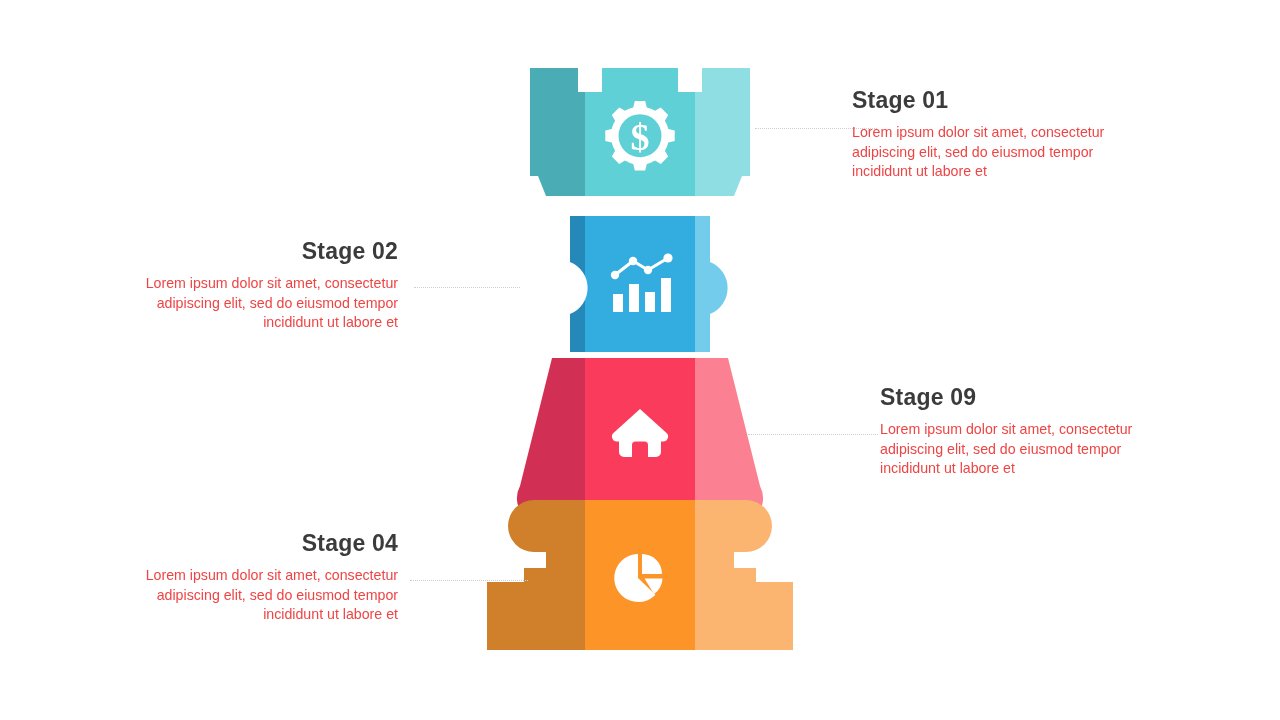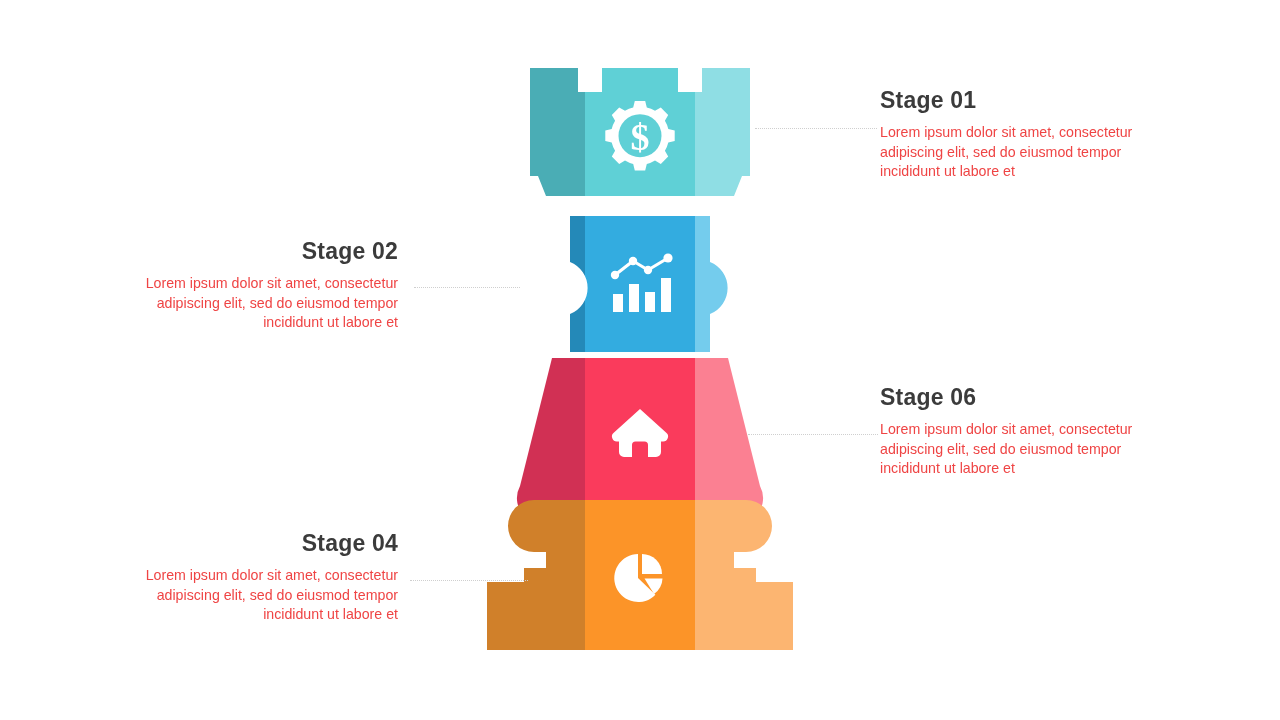--- a/index.html
+++ b/index.html
@@ -47,21 +47,21 @@
   }
   .stage-body {
     font-size: 14.2px;
     color: #ef4444;
     line-height: 1.38;
     margin: 0;
   }
   .align-left  { text-align: left; }
   .align-right { text-align: right; }
 
-  #stage-text-1 { left: 880px; top: 88px;  }
+  #stage-text-1 { left: 852px; top: 88px;  }
   #stage-text-2 { left: 98px;  top: 239px; }
   #stage-text-3 { left: 880px; top: 385px; }
   #stage-text-4 { left: 98px;  top: 531px; }
 
   
   .connector {
     position: absolute;
     height: 1px;
     border-top: 1px dotted #cfcfcf;
   }
@@ -214,21 +214,21 @@
     <div class="stage-title">Stage 01</div>
     <div class="stage-body">Lorem ipsum dolor sit amet, consectetur adipiscing elit, sed do eiusmod tempor incididunt ut labore et</div>
   </div>
 
   <div class="stage-text align-right" id="stage-text-2">
     <div class="stage-title">Stage 02</div>
     <div class="stage-body">Lorem ipsum dolor sit amet, consectetur adipiscing elit, sed do eiusmod tempor incididunt ut labore et</div>
   </div>
 
   <div class="stage-text align-left" id="stage-text-3">
-    <div class="stage-title">Stage 06</div>
+    <div class="stage-title">Stage 09</div>
     <div class="stage-body">Lorem ipsum dolor sit amet, consectetur adipiscing elit, sed do eiusmod tempor incididunt ut labore et</div>
   </div>
 
   <div class="stage-text align-right" id="stage-text-4">
     <div class="stage-title">Stage 04</div>
     <div class="stage-body">Lorem ipsum dolor sit amet, consectetur adipiscing elit, sed do eiusmod tempor incididunt ut labore et</div>
   </div>
 
 </div>
 

